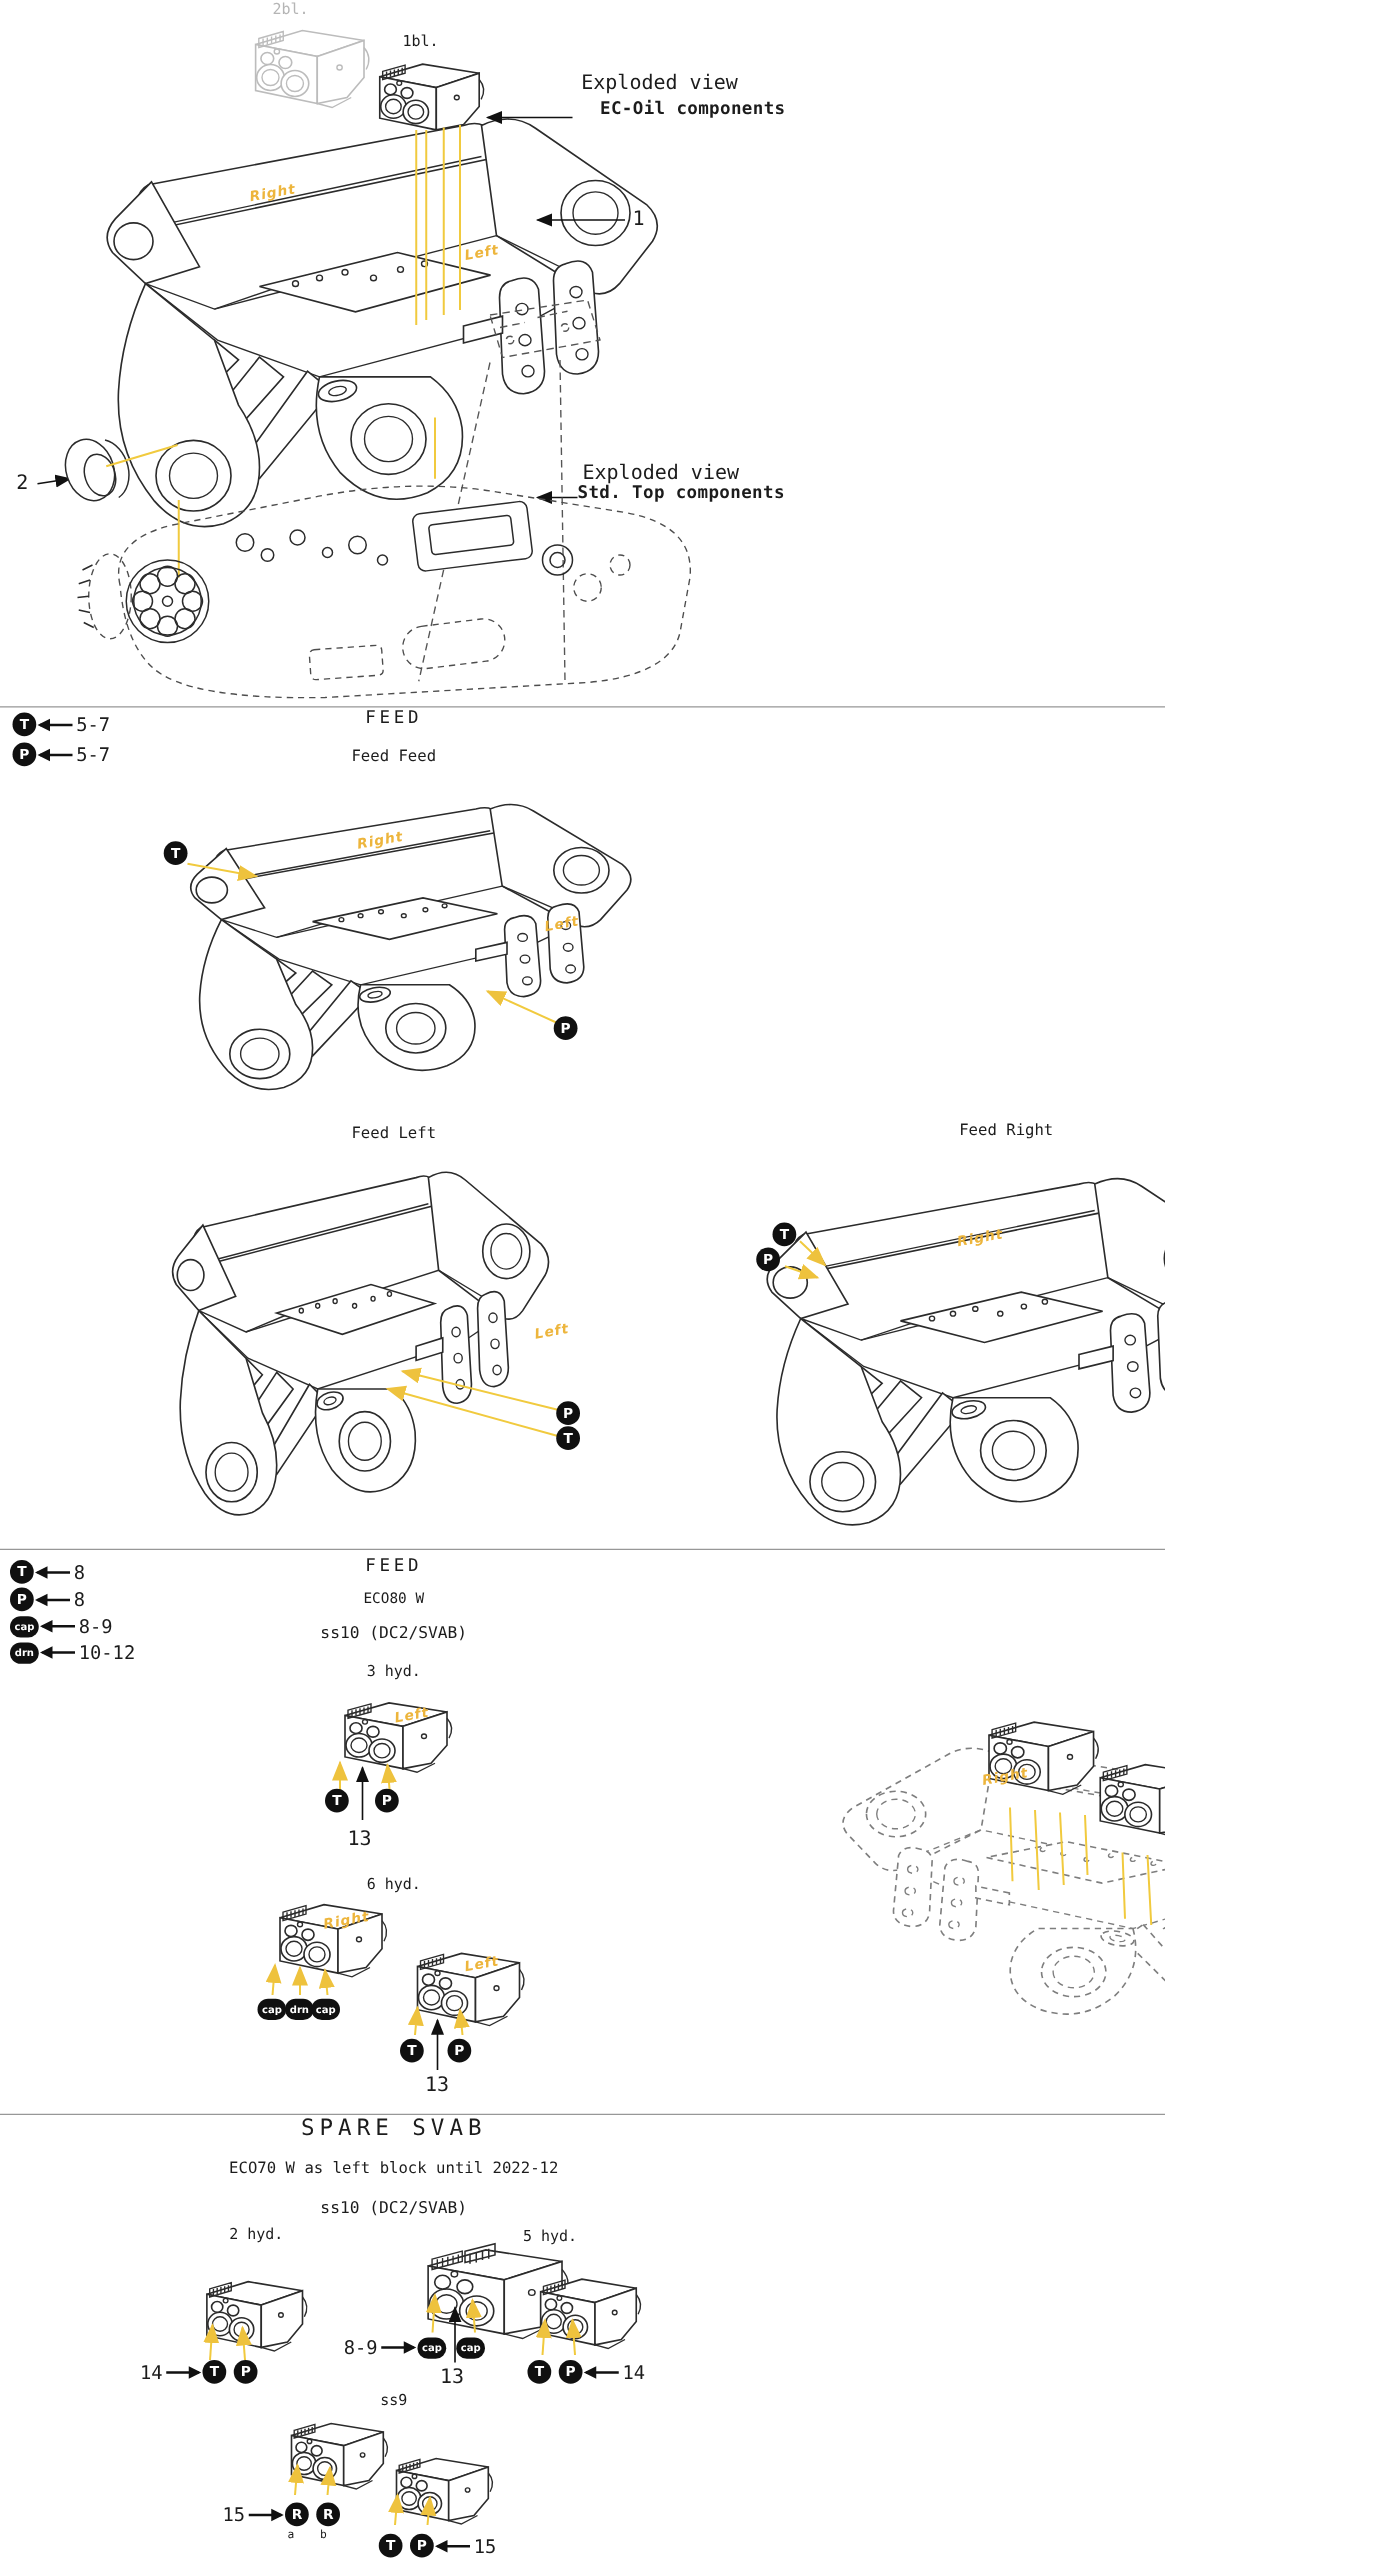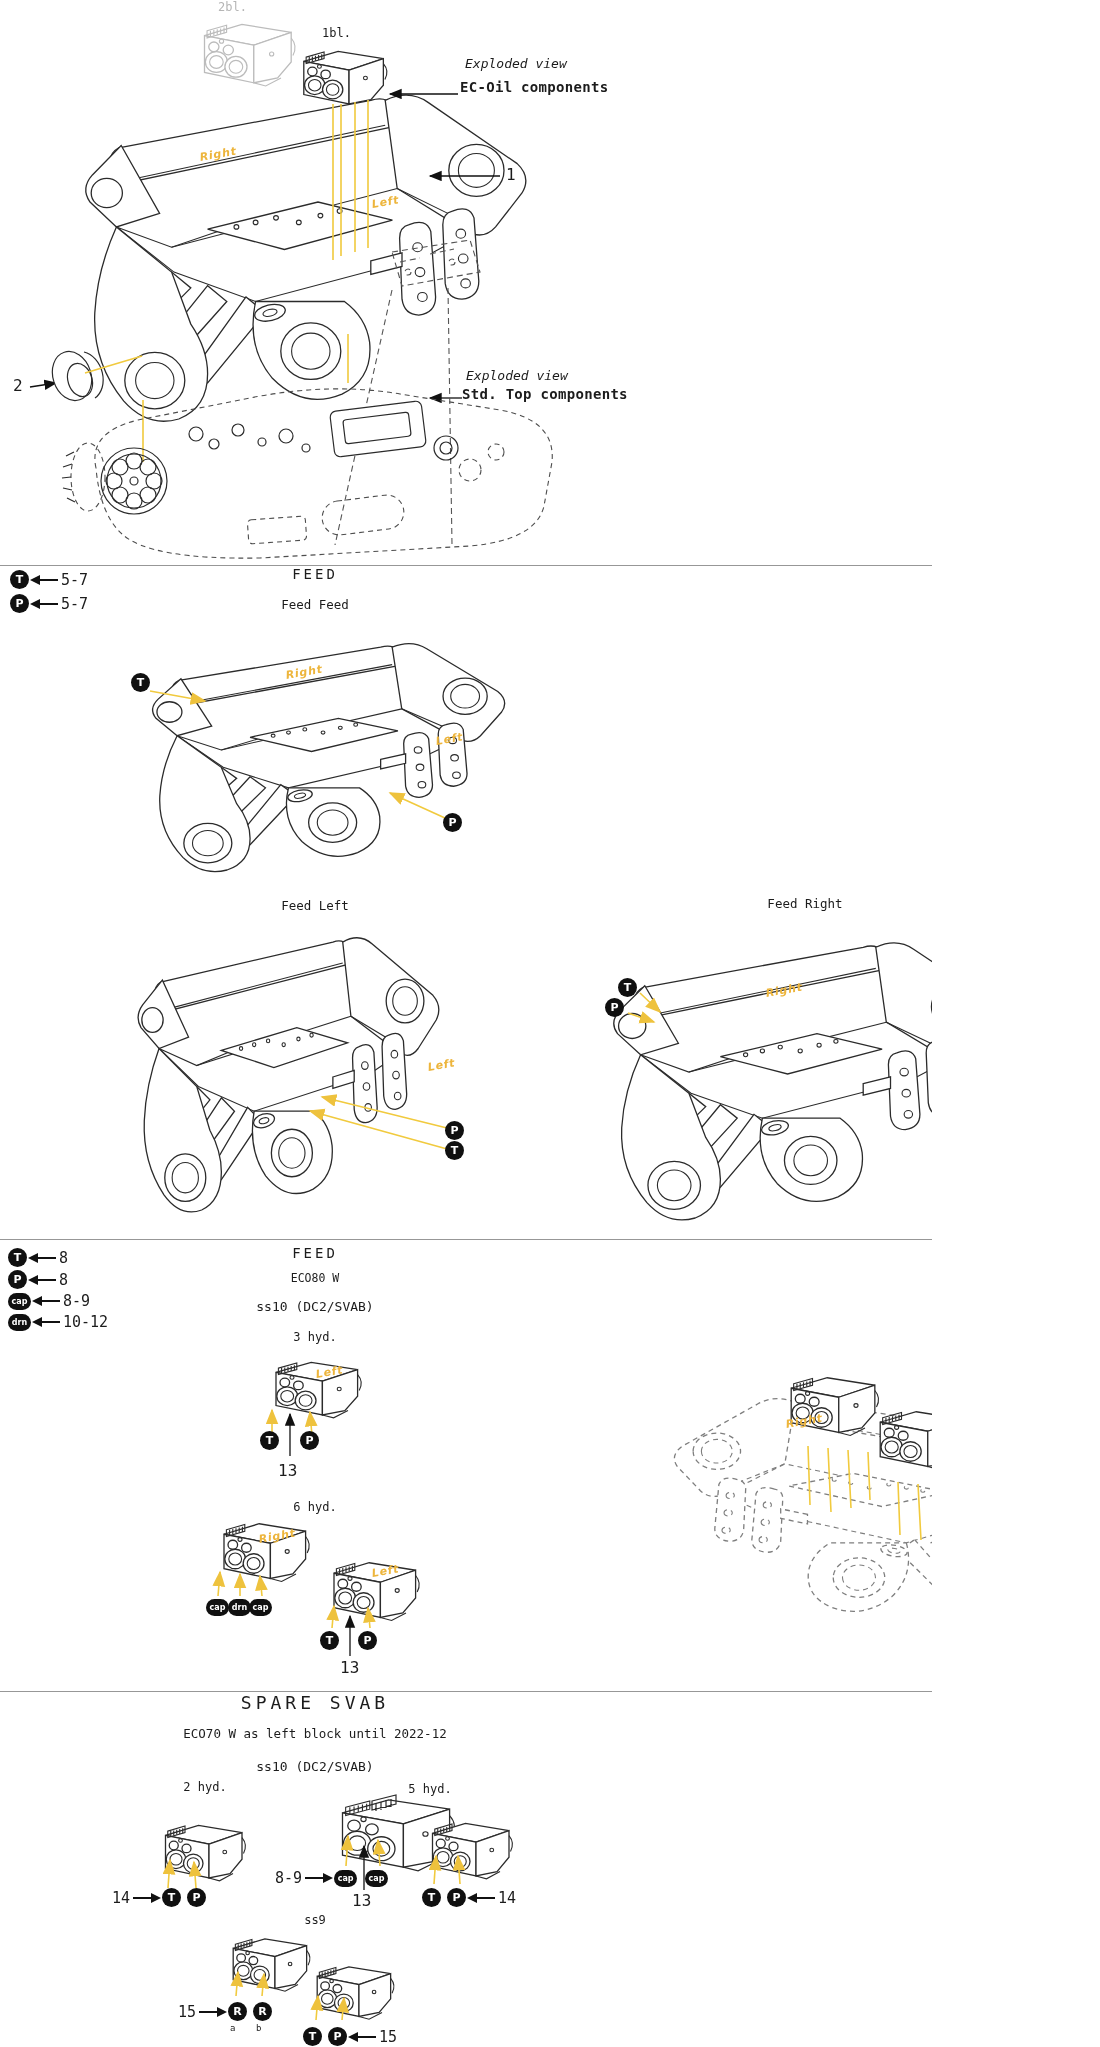--- a/index.html
+++ b/index.html
@@ -3,21 +3,21 @@
 <meta charset="utf-8">
 <style>
   *{margin:0;padding:0;box-sizing:border-box}
   html,body{background:#fff}
   #page{position:relative;width:932px;height:2047px;background:#fff;overflow:hidden;
         font-family:"DejaVu Sans Mono",monospace;color:#1c1c1c}
   #art{position:absolute;left:0;top:0}
   .divider{position:absolute;left:0;width:1100px;border-top:1px solid #979797;height:0}
   .lbl{position:absolute;white-space:nowrap;line-height:1.15}
   .ctr{text-align:center}
-  .it{font-style:italic;font-size:13px}
+  .it{font-size:16px}
   .bold{font-weight:bold;font-size:14px;letter-spacing:.3px}
   .title{font-size:14px;letter-spacing:3px}
   .title2{font-size:18px;letter-spacing:4px}
   .sub{font-size:12.5px}
   .small{font-size:12px}
   .tiny{font-size:9px}
   .num{font-size:16px}
   .gray{color:#b5b5b5}
   .orange{color:#edb53c;font-family:"DejaVu Sans",sans-serif;font-weight:bold;font-style:italic;
           font-size:11px;letter-spacing:.8px;transform:rotate(-10deg);transform-origin:left center}
@@ -226,21 +226,21 @@
     <path class="yl" d="M342 2020 L344 1998" marker-end="url(#hy)"></path>
   </svg>
 
   <div class="divider" style="top:565px"></div>
   <div class="divider" style="top:1239px"></div>
   <div class="divider" style="top:1691px"></div>
 
   <div class="lbl small gray" style="left:218px;top:1px">2bl.</div>
   <div class="lbl small" style="left:322px;top:27px">1bl.</div>
   <div class="lbl it" style="left:465px;top:57px">Exploded view</div>
-  <div class="lbl bold" style="left:460px;top:79px">EC-Oil components</div>
+  <div class="lbl bold" style="left:480px;top:79px">EC-Oil components</div>
   <div class="lbl num" style="left:506px;top:166px">1</div>
   <div class="lbl num" style="left:13px;top:377px">2</div>
   <div class="lbl it" style="left:466px;top:369px">Exploded view</div>
   <div class="lbl bold" style="left:462px;top:386px">Std. Top components</div>
   <div class="lbl orange" style="left:200px;top:152px">Right</div>
   <div class="lbl orange" style="left:372px;top:199px">Left</div>
 
   <div class="row" style="left:10px;top:570px">
     <div class="mk">T</div>
     <span class="arrL"></span>
@@ -303,21 +303,21 @@
   <div class="mk abs" style="left:320px;top:1631px">T</div>
   <div class="mk abs" style="left:358px;top:1631px">P</div>
   <div class="lbl num" style="left:340px;top:1659px">13</div>
   <div class="lbl orange" style="left:786px;top:1419px">Right</div>
   <div class="lbl orange" style="left:944px;top:1461px">Left</div>
 
   <div class="lbl title2 ctr" style="left:195px;top:1693px;width:240px">SPARE SVAB</div>
   <div class="lbl sub ctr" style="left:180px;top:1727px;width:270px">ECO70 W as left block until 2022-12</div>
   <div class="lbl ctr" style="left:215px;top:1760px;width:200px;font-size:13px">ss10 (DC2/SVAB)</div>
   <div class="lbl small ctr" style="left:160px;top:1781px;width:90px">2 hyd.</div>
-  <div class="lbl small ctr" style="left:385px;top:1783px;width:90px">5 hyd.</div>
+  <div class="lbl small ctr" style="left:395px;top:1783px;width:90px">5 hyd.</div>
 
   <div class="row" style="left:112px;top:1888px">
     <span class="val">14</span>
     <span class="arrR"></span>
     <div class="mk">T</div>
     <span class="gap"></span>
     <div class="mk">P</div>
   </div>
 
   <div class="row" style="left:275px;top:1869px">

